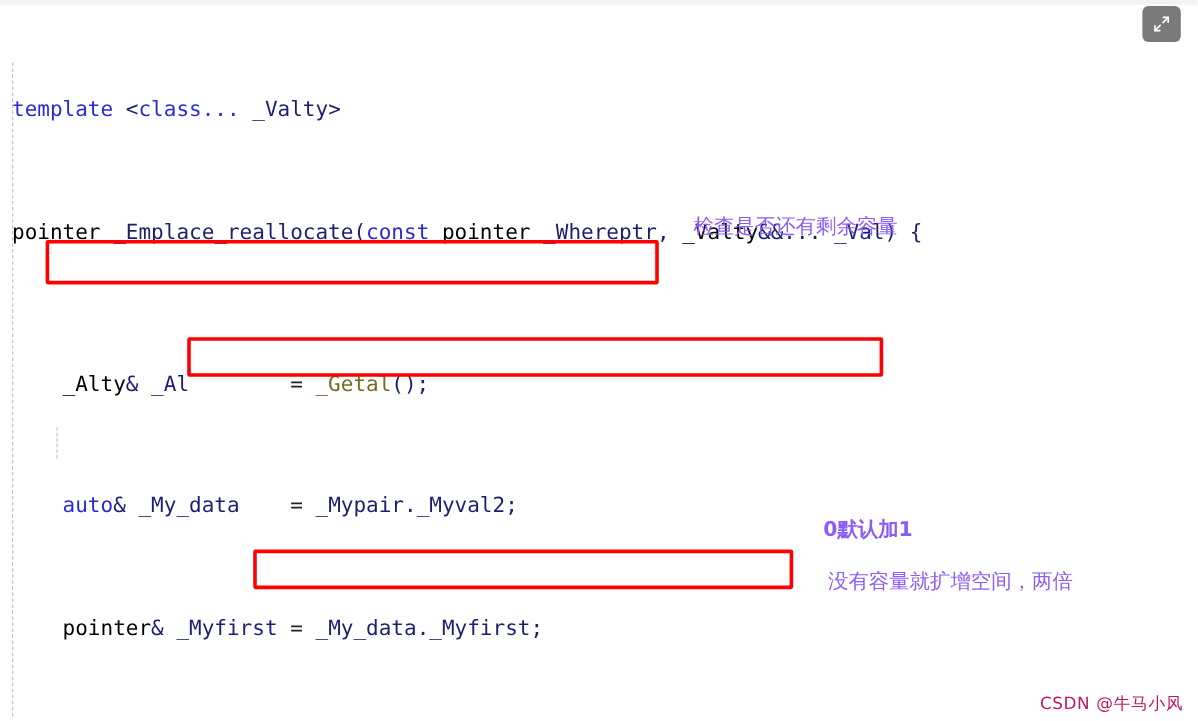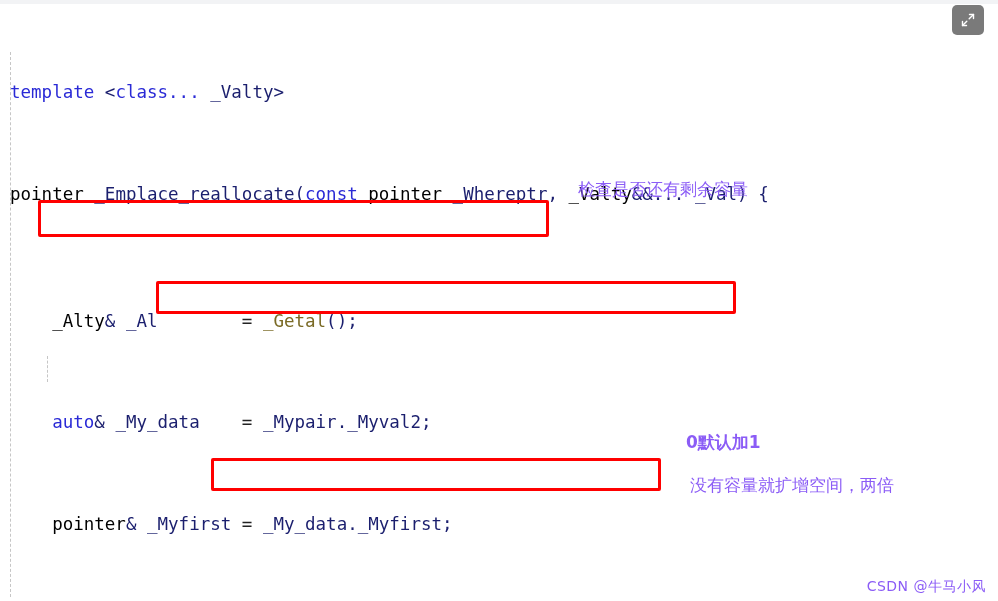--- a/index.html
+++ b/index.html
@@ -92,21 +92,21 @@
     align-items: center;
     justify-content: center;
     cursor: pointer;
   }
   .expand-btn svg { display: block; }
   
   .watermark {
     position: absolute;
     right: 12px;
     bottom: 5px;
-    color: #8b5cf6;
+    color: #be185d;
     font-family: "DejaVu Sans", "Liberation Sans", sans-serif;
     font-size: 14px;
     letter-spacing: 0.5px;
     white-space: pre;
   }
 </style>
 </head>
 <body>
 
 <div id="screenshot">

